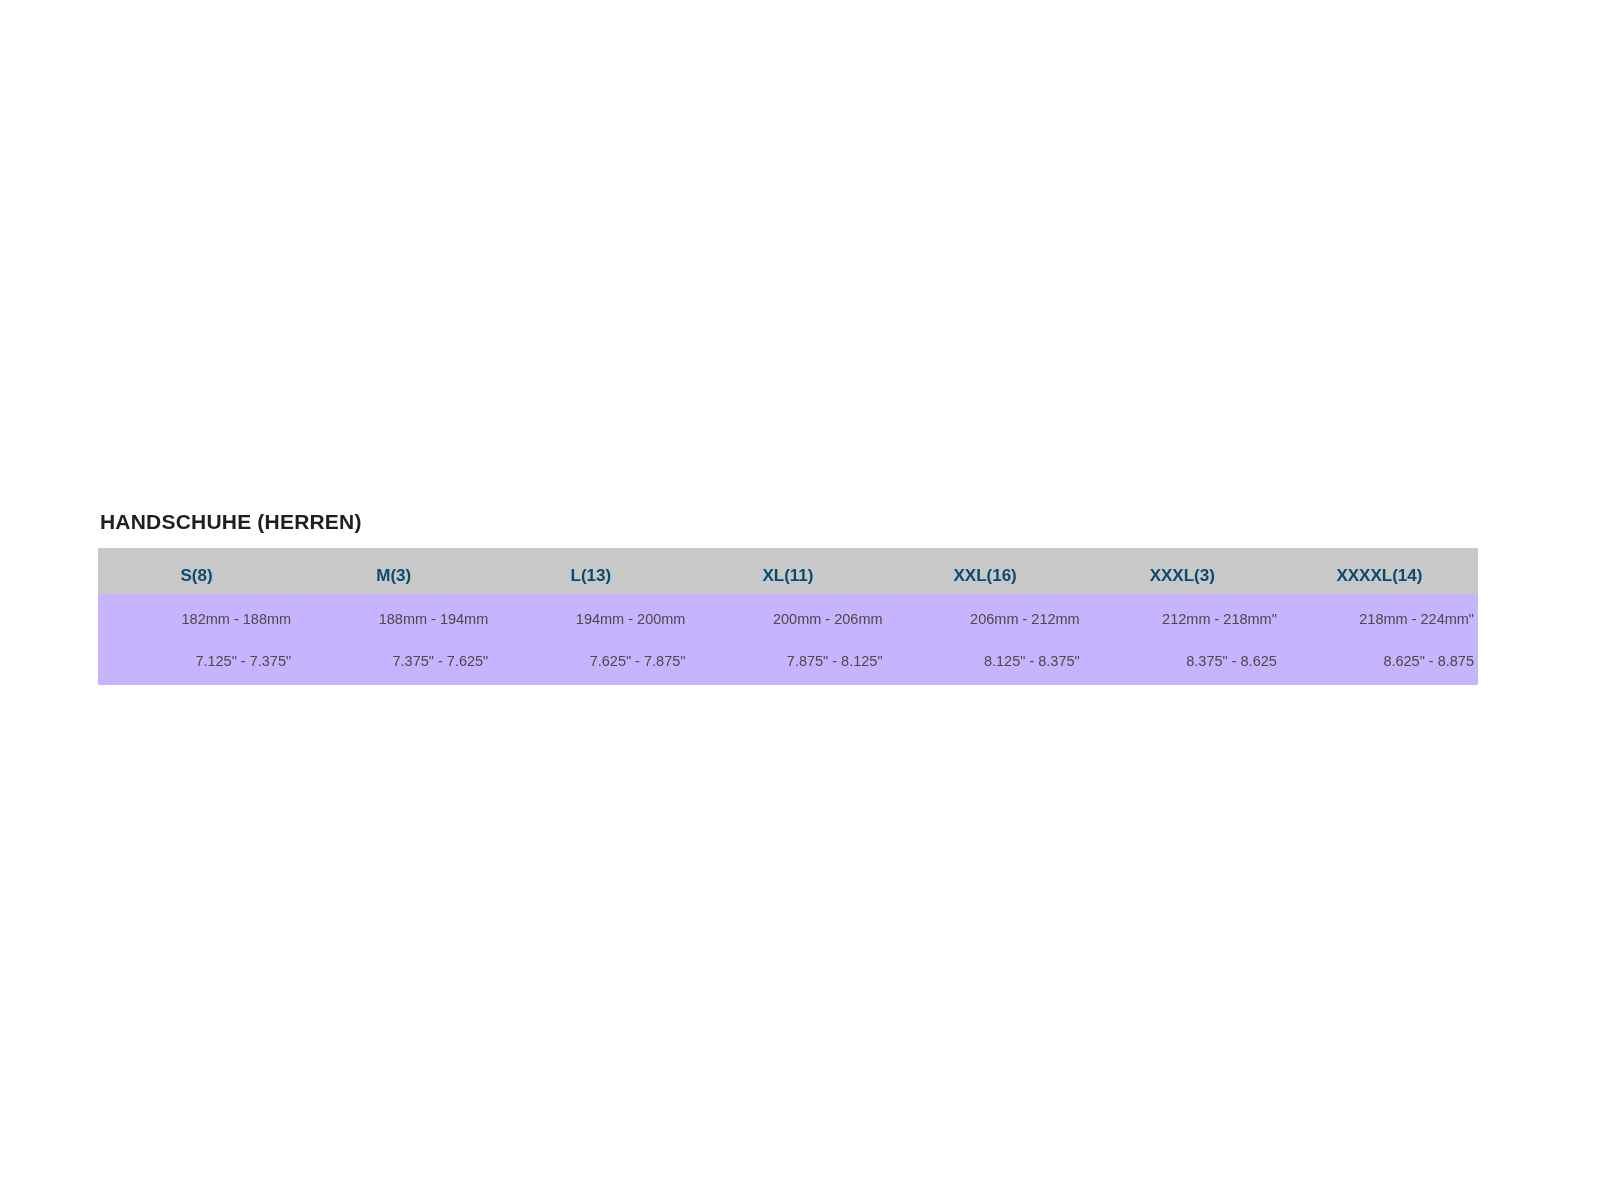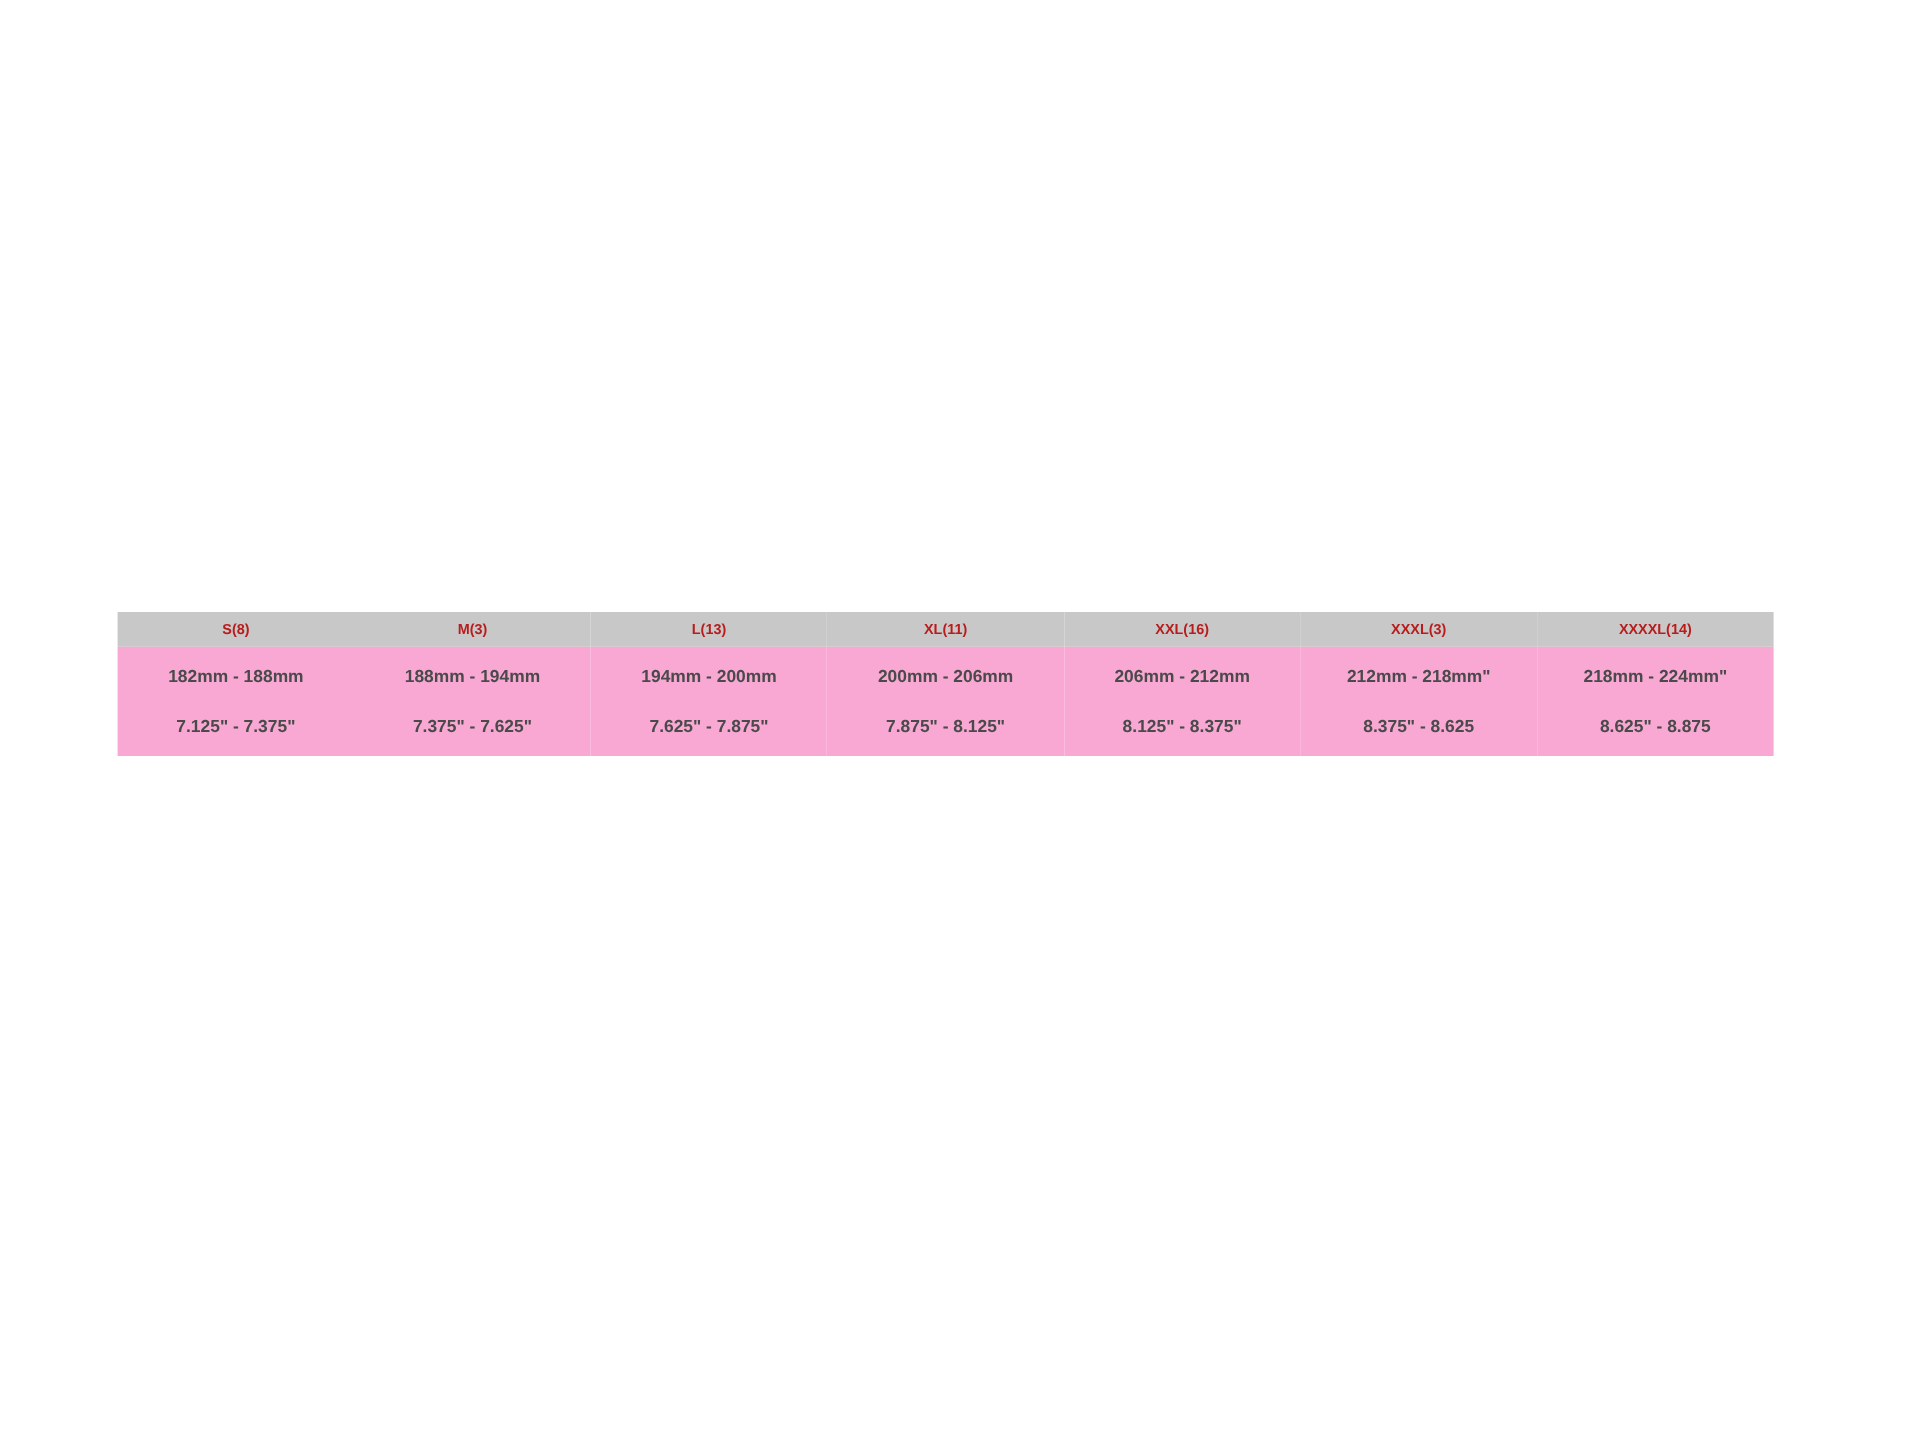--- a/index.html
+++ b/index.html
@@ -28,50 +28,51 @@
     color: #1f1f1f;
     margin: 0 0 14px 2px;
   }
   table.size-table {
     border-collapse: collapse;
     width: 1380px;
     table-layout: fixed;
   }
   table.size-table th {
     background: #c8c8c8;
-    color: #b91c1c;
-    font-size: 12px;
+    color: #0c4a6e;
+    font-size: 17px;
     font-weight: bold;
-    padding: 7px 4px 8px 4px;
+    padding: 18px 4px 8px 4px;
     text-align: center;
     border: none;
   }
   table.size-table td {
-    background: #f9a8d4;
+    background: #c4b5fd;
     color: #4a4a4a;
     font-size: 14.5px;
-    font-weight: bold;
-    text-align: center;
+    font-weight: normal;
+    text-align: right;
     padding: 14px 4px 14px 4px;
     border: none;
   }
   table.size-table tr.row-mm td {
     padding-top: 17px;
     padding-bottom: 13px;
   }
   table.size-table tr.row-in td {
     padding-top: 13px;
     padding-bottom: 16px;
   }
 </style>
 </head>
 <body>
 
 <div class="size-chart">
 
+  <h1 class="chart-title">HANDSCHUHE (HERREN)</h1>
 
   <table class="size-table">
     <thead>
       <tr>
         <th>S(8)</th>
         <th>M(3)</th>
         <th>L(13)</th>
         <th>XL(11)</th>
         <th>XXL(16)</th>
         <th>XXXL(3)</th>

